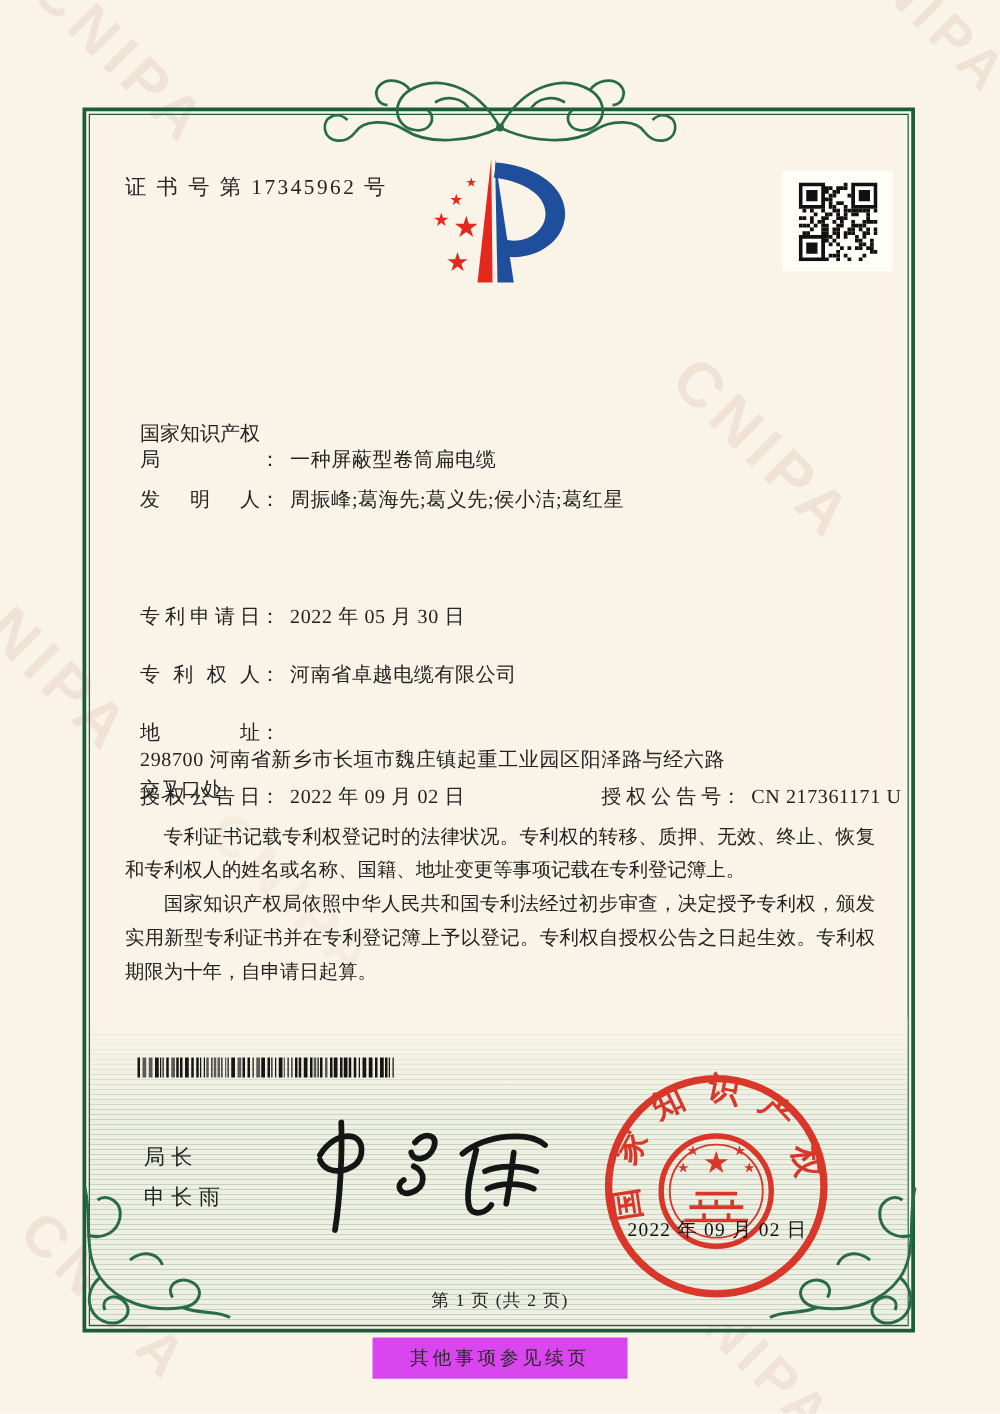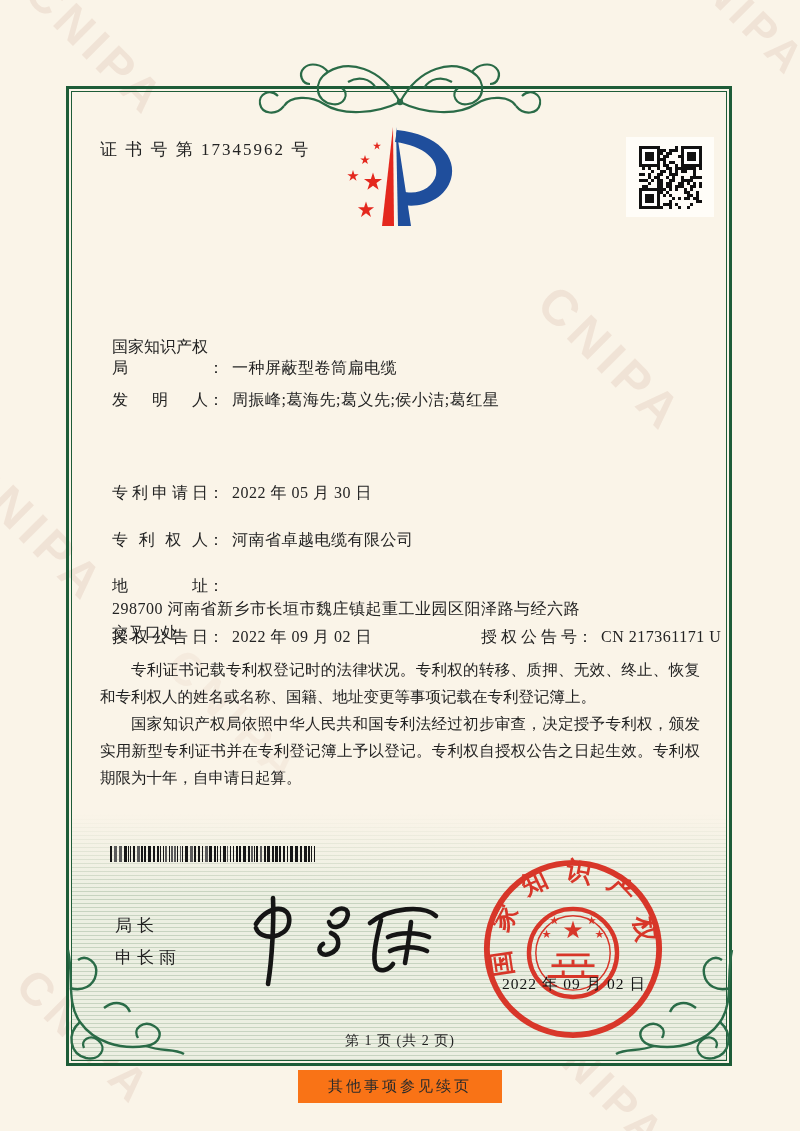--- a/index.html
+++ b/index.html
@@ -36,21 +36,21 @@
   .paras{left:100px;width:600px;top:656px;font-size:15.5px;line-height:27px;text-align:justify;}
   .paras p{margin:0;text-indent:2em;}
   .barcode{left:110px;top:846px;height:16px;display:flex;align-items:stretch;z-index:5;position:absolute;}
   .barcode span{display:block;height:100%;}
   .officer{left:115px;font-size:17px;letter-spacing:5px;}
   .sig{left:228px;top:892px;z-index:5;}
   .seal{left:480px;top:856px;z-index:6;}
   .seal-date{left:502px;top:974px;font-size:15.5px;letter-spacing:1px;z-index:7;color:#141414;}
   .page-no{left:0;right:0;top:1032px;text-align:center;font-size:14px;letter-spacing:1px;}
   .note{left:0;right:0;top:1070px;text-align:center;z-index:5;position:absolute;}
-  .note span{display:inline-block;background:#f97316;padding:7px 30px;font-size:15px;letter-spacing:3px;color:#2b2b2b;}
+  .note span{display:inline-block;background:#d946ef;padding:7px 30px;font-size:15px;letter-spacing:3px;color:#2b2b2b;}
   .qr-wrap{left:626px;top:137px;width:88px;height:80px;background:#fffdf8;display:flex;
       align-items:center;justify-content:center;z-index:5;position:absolute;}
 </style>
 </head>
 <body>
 
 <div id="page">
 
   <span class="wm" style="left:8px;top:18px;font-size:48px;">CNIPA</span>
   <span class="wm" style="left:660px;top:-14px;font-size:44px;">CNIPA</span>

